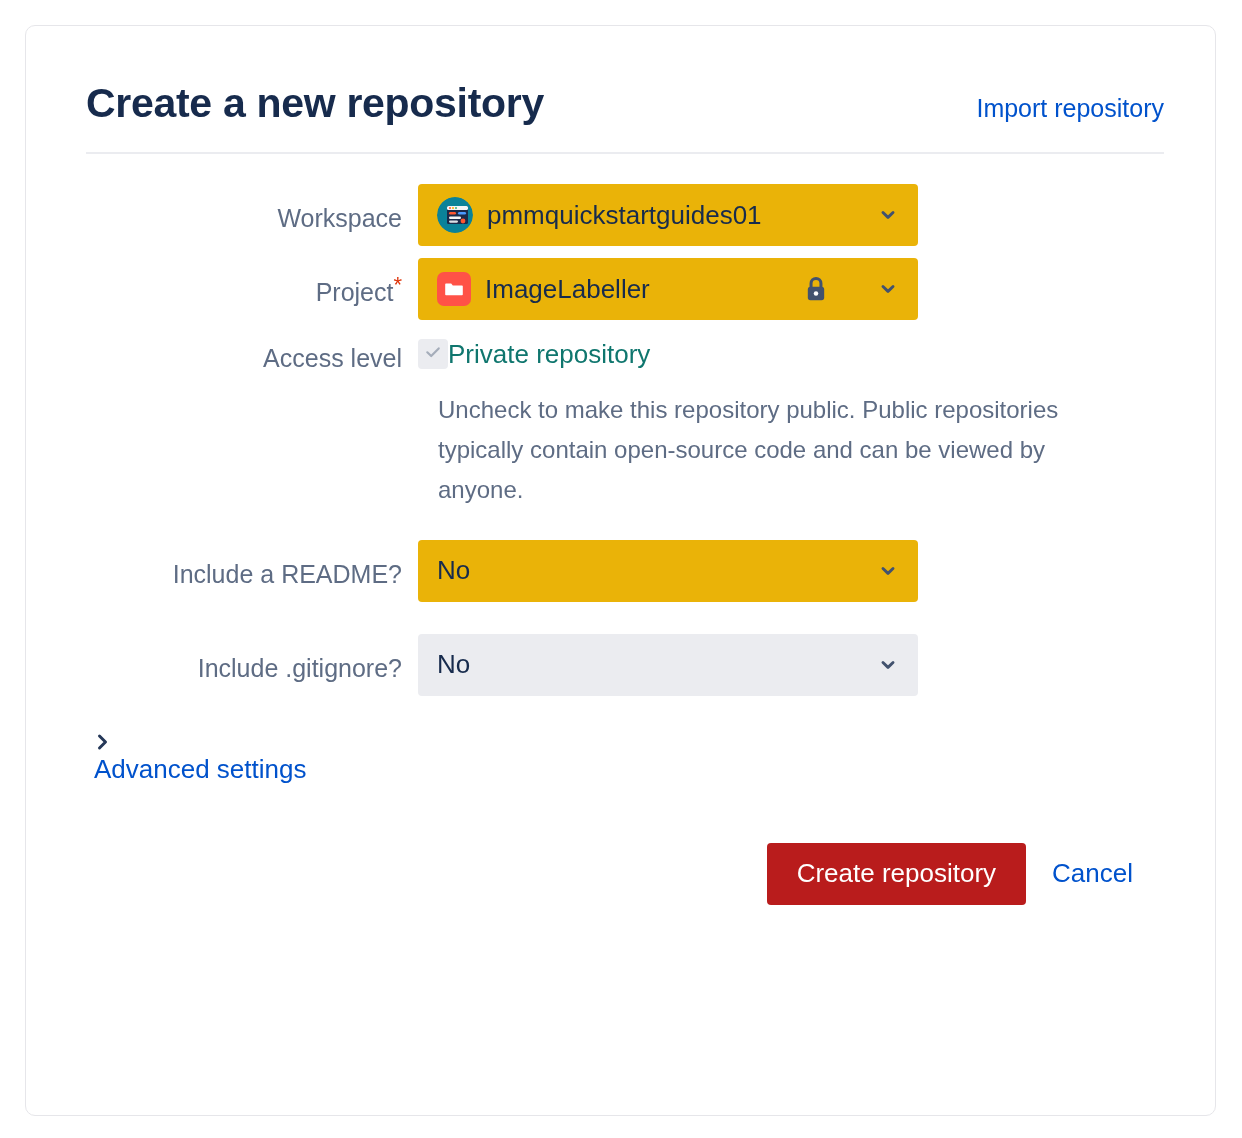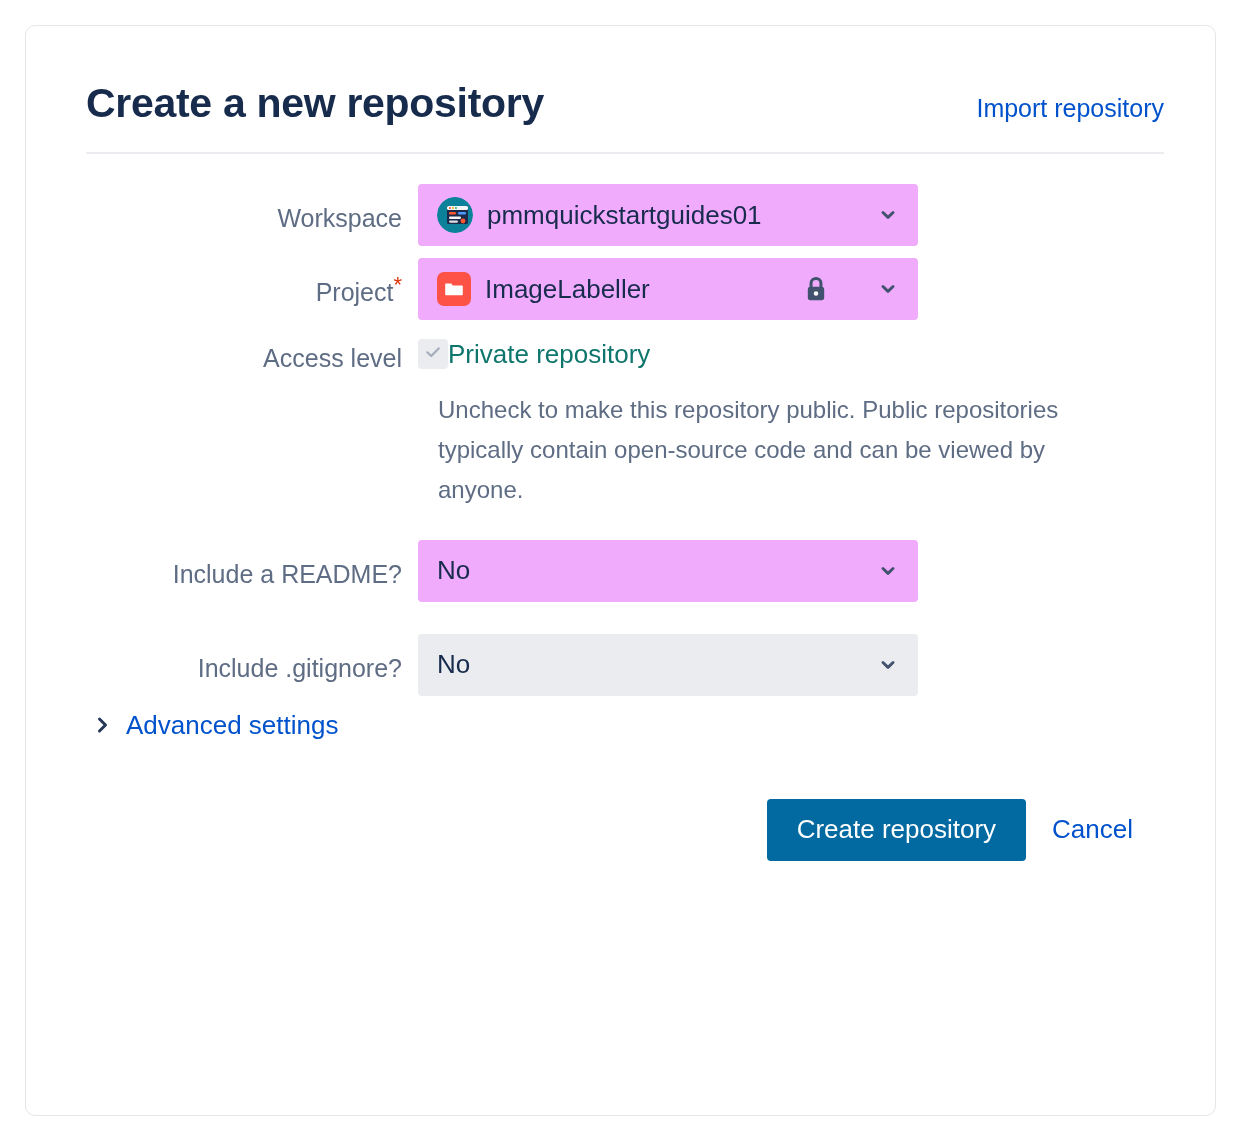--- a/index.html
+++ b/index.html
@@ -88,21 +88,21 @@
   .field-col {
     flex: 1 1 auto;
     min-width: 0;
   }
 
   
   .select {
     position: relative;
     width: 500px;
     height: 62px;
-    background: #f0abfc;
+    background: #eab308;
     border: 1px solid transparent;
     border-radius: 4px;
     display: flex;
     align-items: center;
     padding: 0 18px;
     box-sizing: border-box;
     cursor: pointer;
     color: #172B4D;
     font-size: 26px;
   }
@@ -189,45 +189,46 @@
     width: 678px;
     color: #5E6C84;
     font-size: 24px;
     line-height: 1.66;
     margin-left: 20px;
   }
 
   
   .advanced {
     display: flex;
-    margin-top: 14px;
+    margin-top: 34px;
     margin-left: 8px;
     cursor: pointer;
     width: max-content;
+    flex-direction: column;
   }
   .advanced .caret {
     display: inline-flex;
     align-items: center;
     margin-right: 14px;
   }
   .advanced .adv-label {
     color: #0052CC;
     font-size: 26px;
   }
 
   
   .actions {
     display: flex;
     align-items: center;
     justify-content: flex-end;
     margin-top: 58px;
     padding-right: 27px;
   }
   .btn-primary {
-    background: #0369a1;
+    background: #b91c1c;
     color: #ffffff;
     border: none;
     border-radius: 4px;
     height: 62px;
     padding: 0 30px;
     font-family: "Liberation Sans", sans-serif;
     font-size: 26px;
     cursor: pointer;
   }
   .btn-link {

